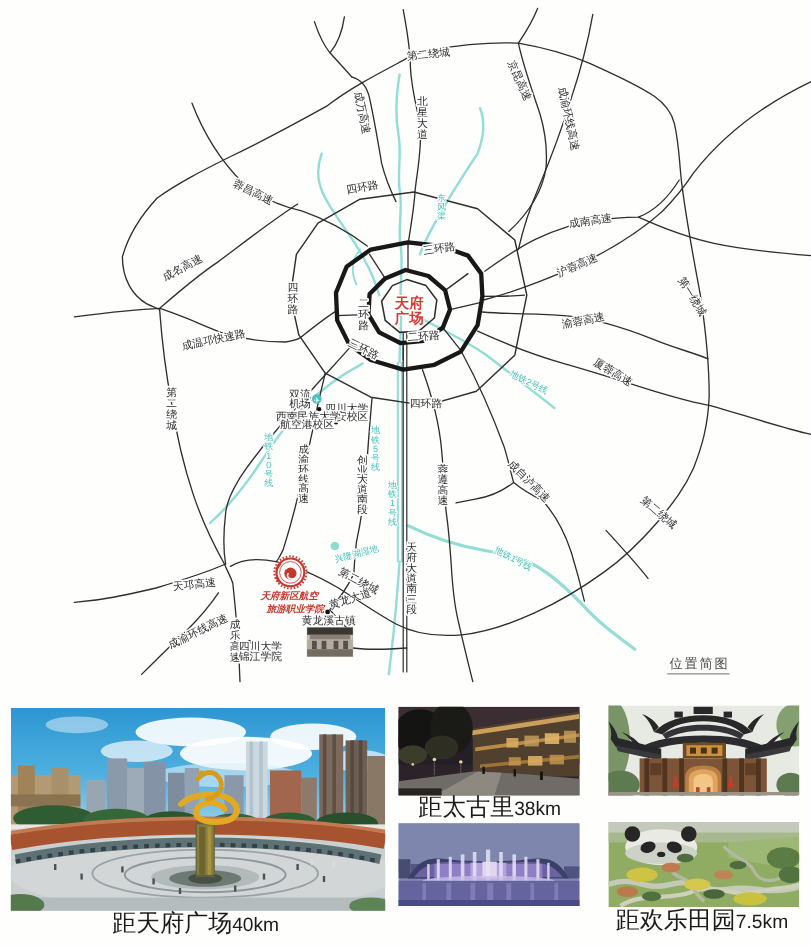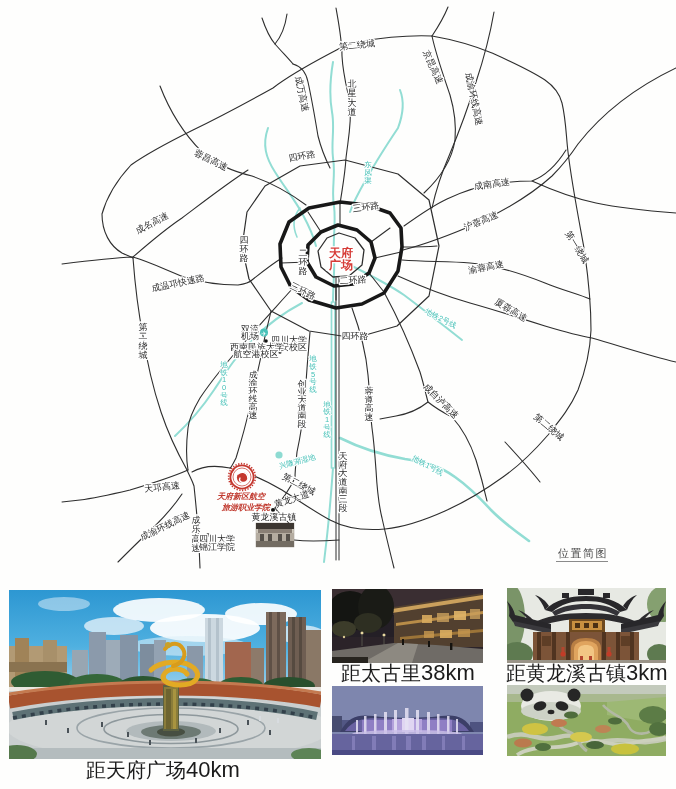--- a/index.html
+++ b/index.html
@@ -1,18 +1,18 @@
 <!DOCTYPE html>
 <html><head>
 <meta charset="utf-8">
 <style>
 html,body{margin:0;padding:0;background:#ffffff;}
 #page{position:relative;width:676px;height:789px;background:#fefefd;overflow:hidden;font-family:"Liberation Sans",sans-serif;}
 .cap{position:absolute;color:#1b1b1b;font-size:20px;line-height:18px;text-align:center;white-space:nowrap;font-family:"Liberation Sans",sans-serif;}
-.cap .lat{font-size:22px;}
+.cap .lat{font-size:16px;}
 .ml{font-family:"Liberation Sans",sans-serif;font-size:9px;fill:#2b2b2b;stroke:#ffffff;stroke-width:2.6px;paint-order:stroke;stroke-linejoin:round;text-anchor:middle;}
 .mc{font-family:"Liberation Sans",sans-serif;font-size:7.5px;fill:#45c0b6;stroke:#ffffff;stroke-width:1.6px;paint-order:stroke;text-anchor:middle;}
 .rd{fill:none;stroke:#2e2e2e;stroke-width:1.1;stroke-linecap:round;stroke-linejoin:round;}
 .rb{fill:none;stroke:#181818;stroke-width:3.6;stroke-linejoin:round;}
 .rv{fill:none;stroke:#92ddd4;stroke-width:2;stroke-linecap:round;stroke-linejoin:round;}
 </style>
 </head>
 <body>
 <div id="page">
 
@@ -537,17 +537,17 @@
   <ellipse cx="108" cy="36" rx="7" ry="3.4" fill="#4e6c3c"></ellipse>
 
   <ellipse cx="146" cy="30" rx="14" ry="9" fill="#5c7c46"></ellipse>
   <ellipse cx="152" cy="44" rx="10" ry="7" fill="#52723f"></ellipse>
 </svg>
 
 <div class="cap" style="left:48px;top:761px;width:230px;text-align:center;">距天府广场<span class="lat">40km</span></div>
 
 <div class="cap" style="left:333px;top:664px;width:150px;">距太古里<span class="lat">38km</span></div>
 
-<div class="cap" style="left:506px;top:664px;width:150px;">距黄龙溪古镇<span class="lat">3km</span></div>
 
 <div class="cap" style="left:332px;top:792px;width:152px;">距环球中心<span class="lat">29km</span></div>
 
+<div class="cap" style="left:510px;top:758px;width:150px;">距欢乐田园<span class="lat">7.5km</span></div>
 </div>
 
 </body></html>

